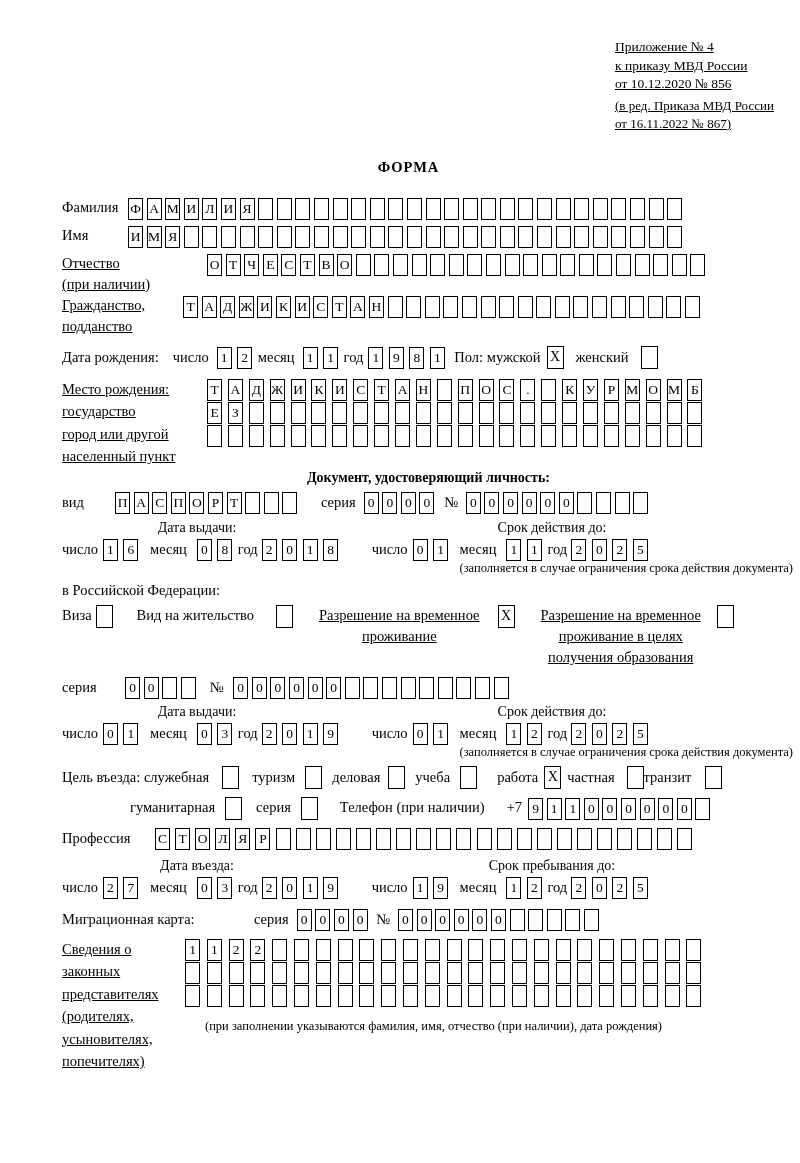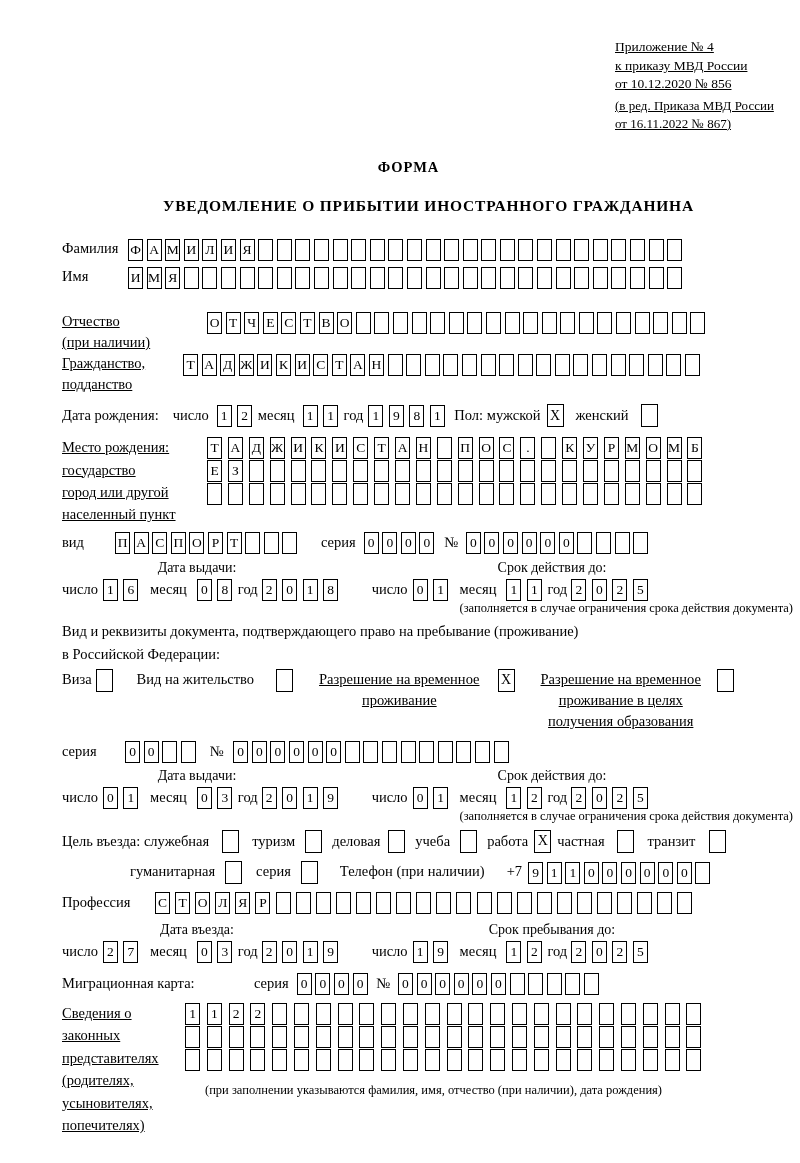--- a/index.html
+++ b/index.html
@@ -35,21 +35,20 @@
 <div class="page">
 
   <div class="hdr pre">Приложение № 4
 к приказу МВД России
 от 10.12.2020 № 856</div>
   <div class="hdr small pre">(в ред. Приказа МВД России
 от 16.11.2022 № 867)</div>
   <div class="forma">ФОРМА</div>
 
   <div class="title">
-    <div>УВЕДОМЛЕНИЕ О ПРИБЫТИИ ИНОСТРАННОГО ГРАЖДАНИНА</div>
   </div>
 
 
   <div class="row" style="margin-top:21px">
     <span class="lbl" style="width:66px">Фамилия</span>
     <span class="cells">
         <span class="cell">Ф</span>
         <span class="cell">А</span>
         <span class="cell">М</span>
         <span class="cell">И</span>
@@ -111,21 +110,21 @@
         <span class="cell"></span>
         <span class="cell"></span>
         <span class="cell"></span>
         <span class="cell"></span>
         <span class="cell"></span>
         <span class="cell"></span>
         <span class="cell"></span>
       </span>
   </div>
 
-  <div class="row" style="margin-top:22px">
+  <div class="row" style="margin-top:5px">
     <span class="lbl pre" style="width:145px">Отчество
 (при наличии)</span>
     <span class="cells">
         <span class="cell">О</span>
         <span class="cell">Т</span>
         <span class="cell">Ч</span>
         <span class="cell">Е</span>
         <span class="cell">С</span>
         <span class="cell">Т</span>
         <span class="cell">В</span>
@@ -292,20 +291,21 @@
           <span class="cell"></span>
           <span class="cell"></span>
           <span class="cell"></span>
           <span class="cell"></span>
           <span class="cell"></span>
           <span class="cell"></span>
         </span>
     </span>
   </div>
 
+  <div class="ctr bold" style="margin-top:2px; font-size:14px">Документ, удостоверяющий личность:</div>
 
   <div class="row" style="margin-top:5px; align-items:center">
     <span class="lbl" style="width:53px">вид</span>
     <span class="cells">
         <span class="cell">П</span>
         <span class="cell">А</span>
         <span class="cell">С</span>
         <span class="cell">П</span>
         <span class="cell">О</span>
         <span class="cell">Р</span>
@@ -371,21 +371,20 @@
     <span class="lbl">год</span>
     <span class="cells dt" style="margin-left:4px">
         <span class="cell">2</span>
         <span class="cell">0</span>
         <span class="cell">2</span>
         <span class="cell">5</span>
       </span>
   </div>
   <div class="note">(заполняется в случае ограничения срока действия документа)</div>
 
-  <div style="margin-top:7px; font-size:14.5px">Вид и реквизиты документа, подтверждающего право на пребывание (проживание)</div>
   <div style="margin-top:6px; font-size:14.5px">в Российской Федерации:</div>
 
   <div class="row" style="margin-top:6px">
     <span class="lbl">Виза</span>
     <span class="cbx" style="margin-left:4px"></span>
     <span class="lbl" style="margin-left:24px">Вид на жительство</span>
     <span class="cbx" style="margin-left:22px"></span>
     <span class="lbl pre ctr" style="margin-left:26px">Разрешение на временное
 проживание</span>
     <span class="cbx" style="margin-left:18px">X</span>
@@ -467,25 +466,25 @@
 
   <div class="row" style="margin-top:6px; align-items:center">
     <span class="lbl">Цель въезда: служебная</span>
     <span class="cbx" style="margin-left:13px"></span>
     <span class="lbl" style="margin-left:13px">туризм</span>
     <span class="cbx" style="margin-left:10px"></span>
     <span class="lbl" style="margin-left:10px">деловая</span>
     <span class="cbx" style="margin-left:8px"></span>
     <span class="lbl" style="margin-left:10px">учеба</span>
     <span class="cbx" style="margin-left:10px"></span>
-    <span class="lbl" style="margin-left:10px">работа</span>
+    <span class="lbl" style="margin-left:20px">работа</span>
     <span class="cbx" style="margin-left:6px">X</span>
     <span class="lbl" style="margin-left:6px">частная</span>
     <span class="cbx" style="margin-left:12px"></span>
-    <span class="lbl" style="margin-left:14px">транзит</span>
+    <span class="lbl" style="">транзит</span>
     <span class="cbx" style="margin-left:14px"></span>
   </div>
 
   <div class="row" style="margin-top:8px; margin-left:68px; align-items:flex-start">
     <span class="lbl">гуманитарная</span>
     <span class="cbx" style="margin-left:10px"></span>
     <span class="lbl" style="margin-left:14px">серия</span>
     <span class="cbx" style="margin-left:10px"></span>
     <span class="lbl" style="margin-left:22px">Телефон (при наличии)</span>
     <span class="lbl" style="margin-left:22px">+7</span>

